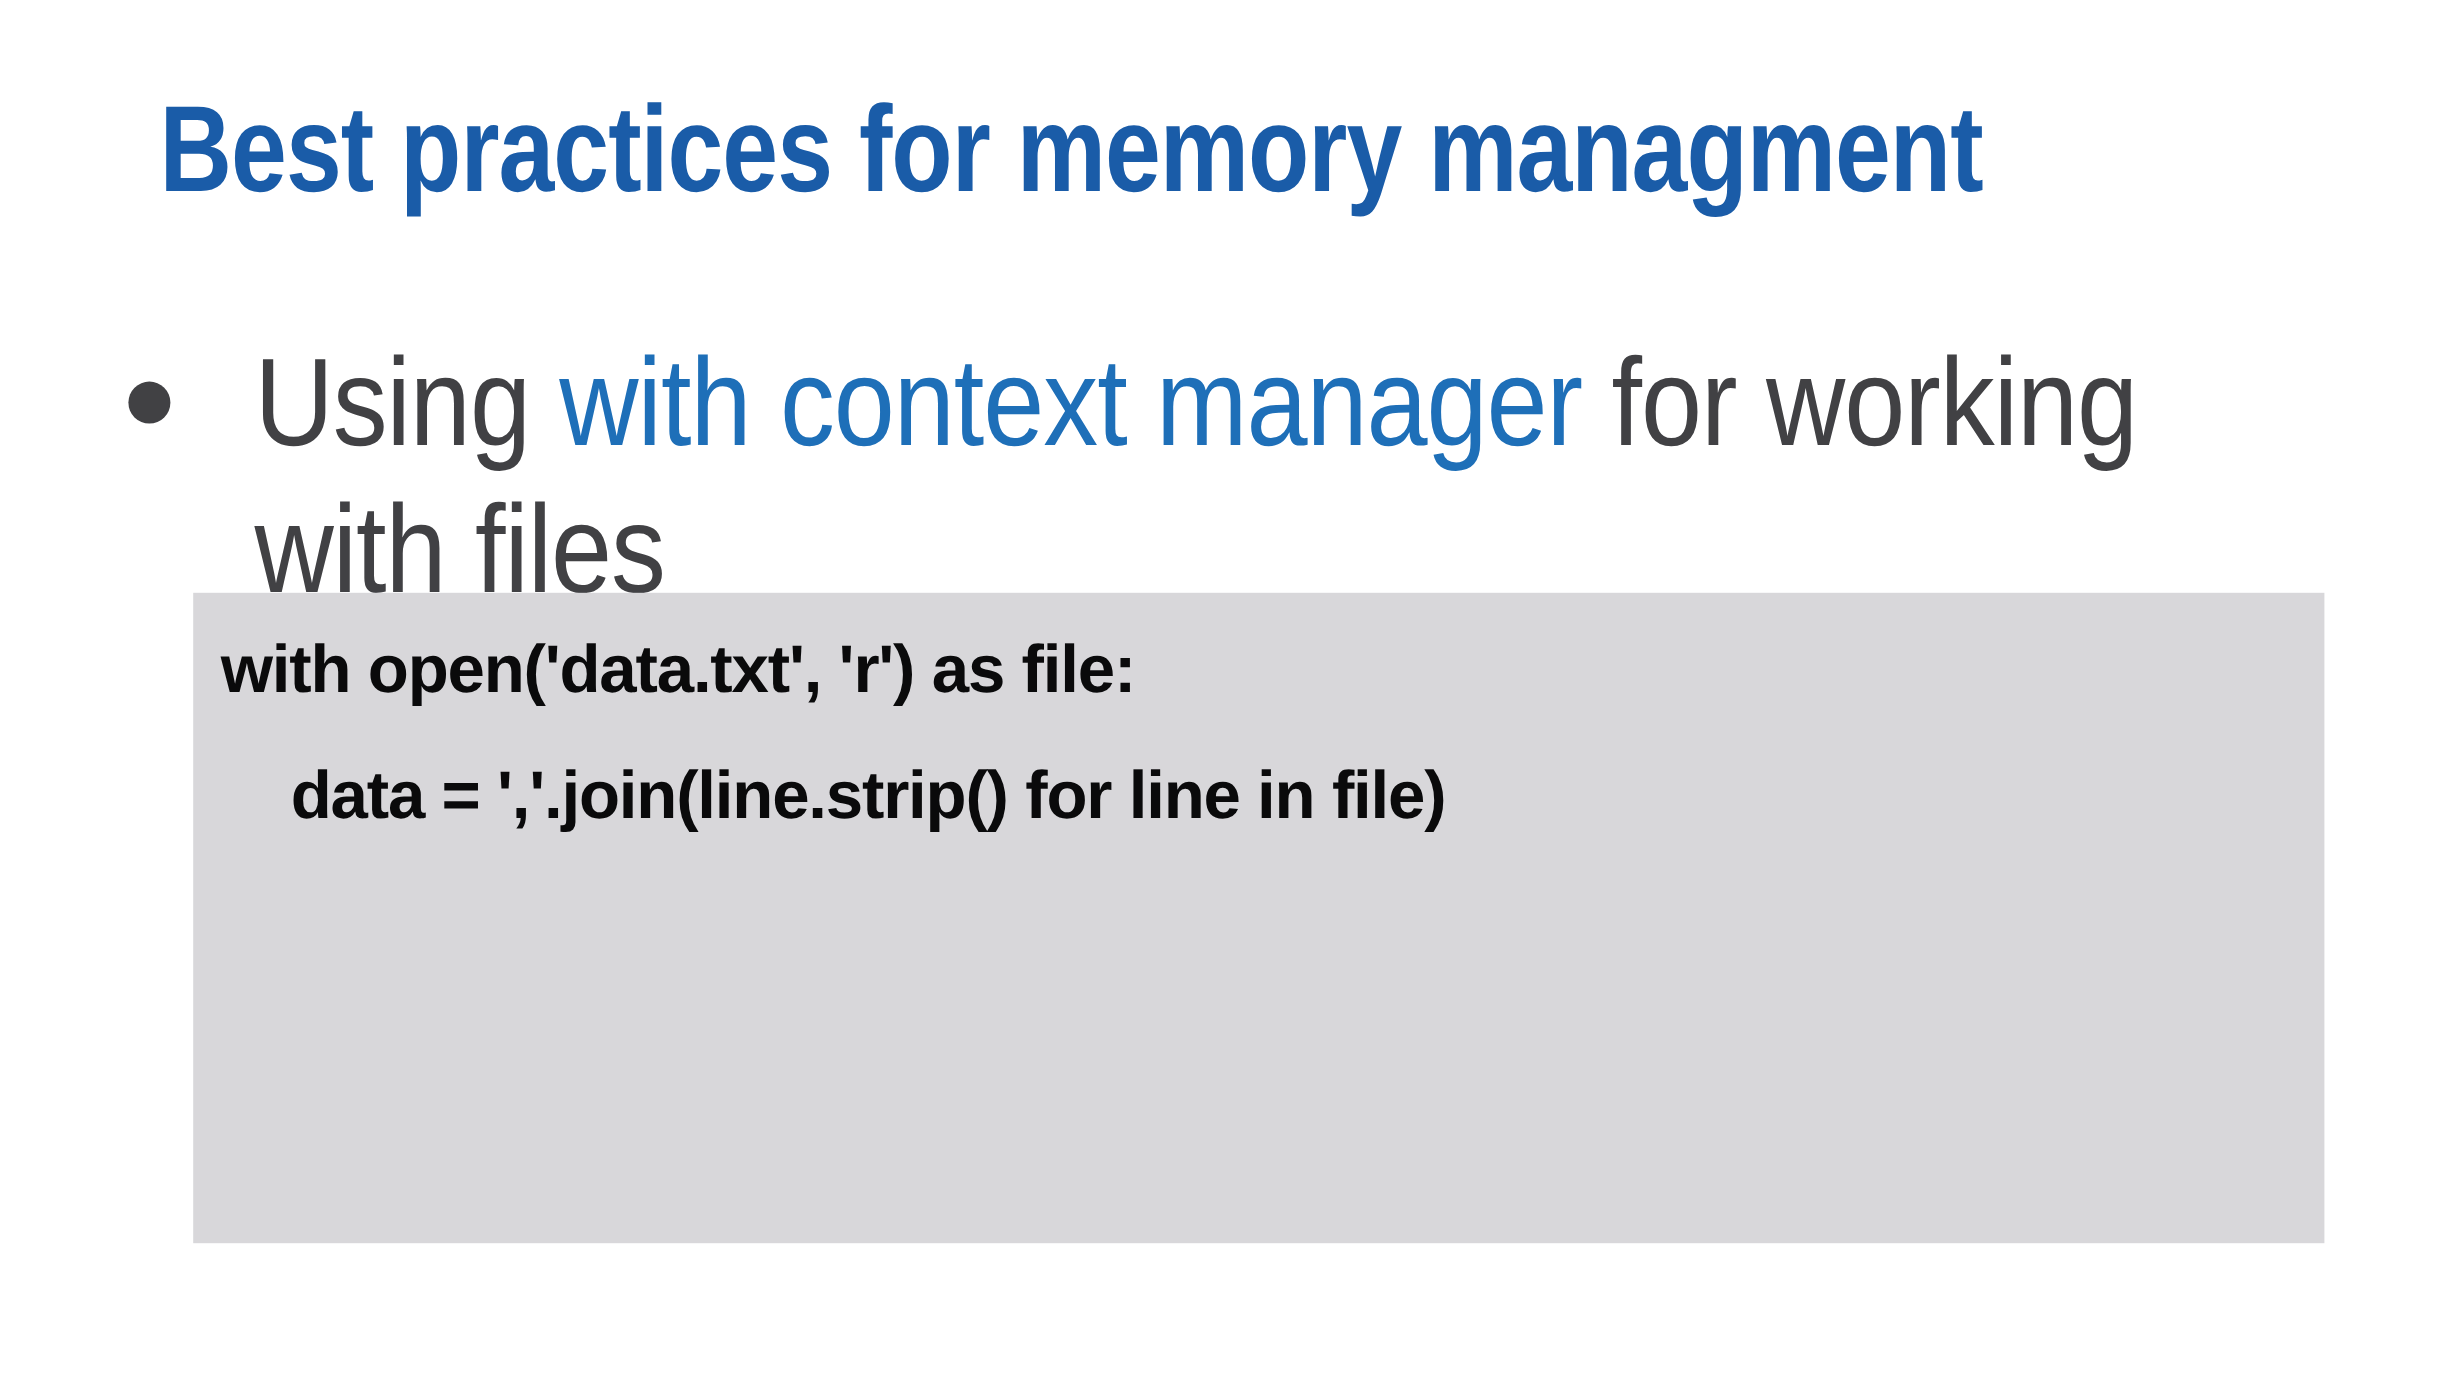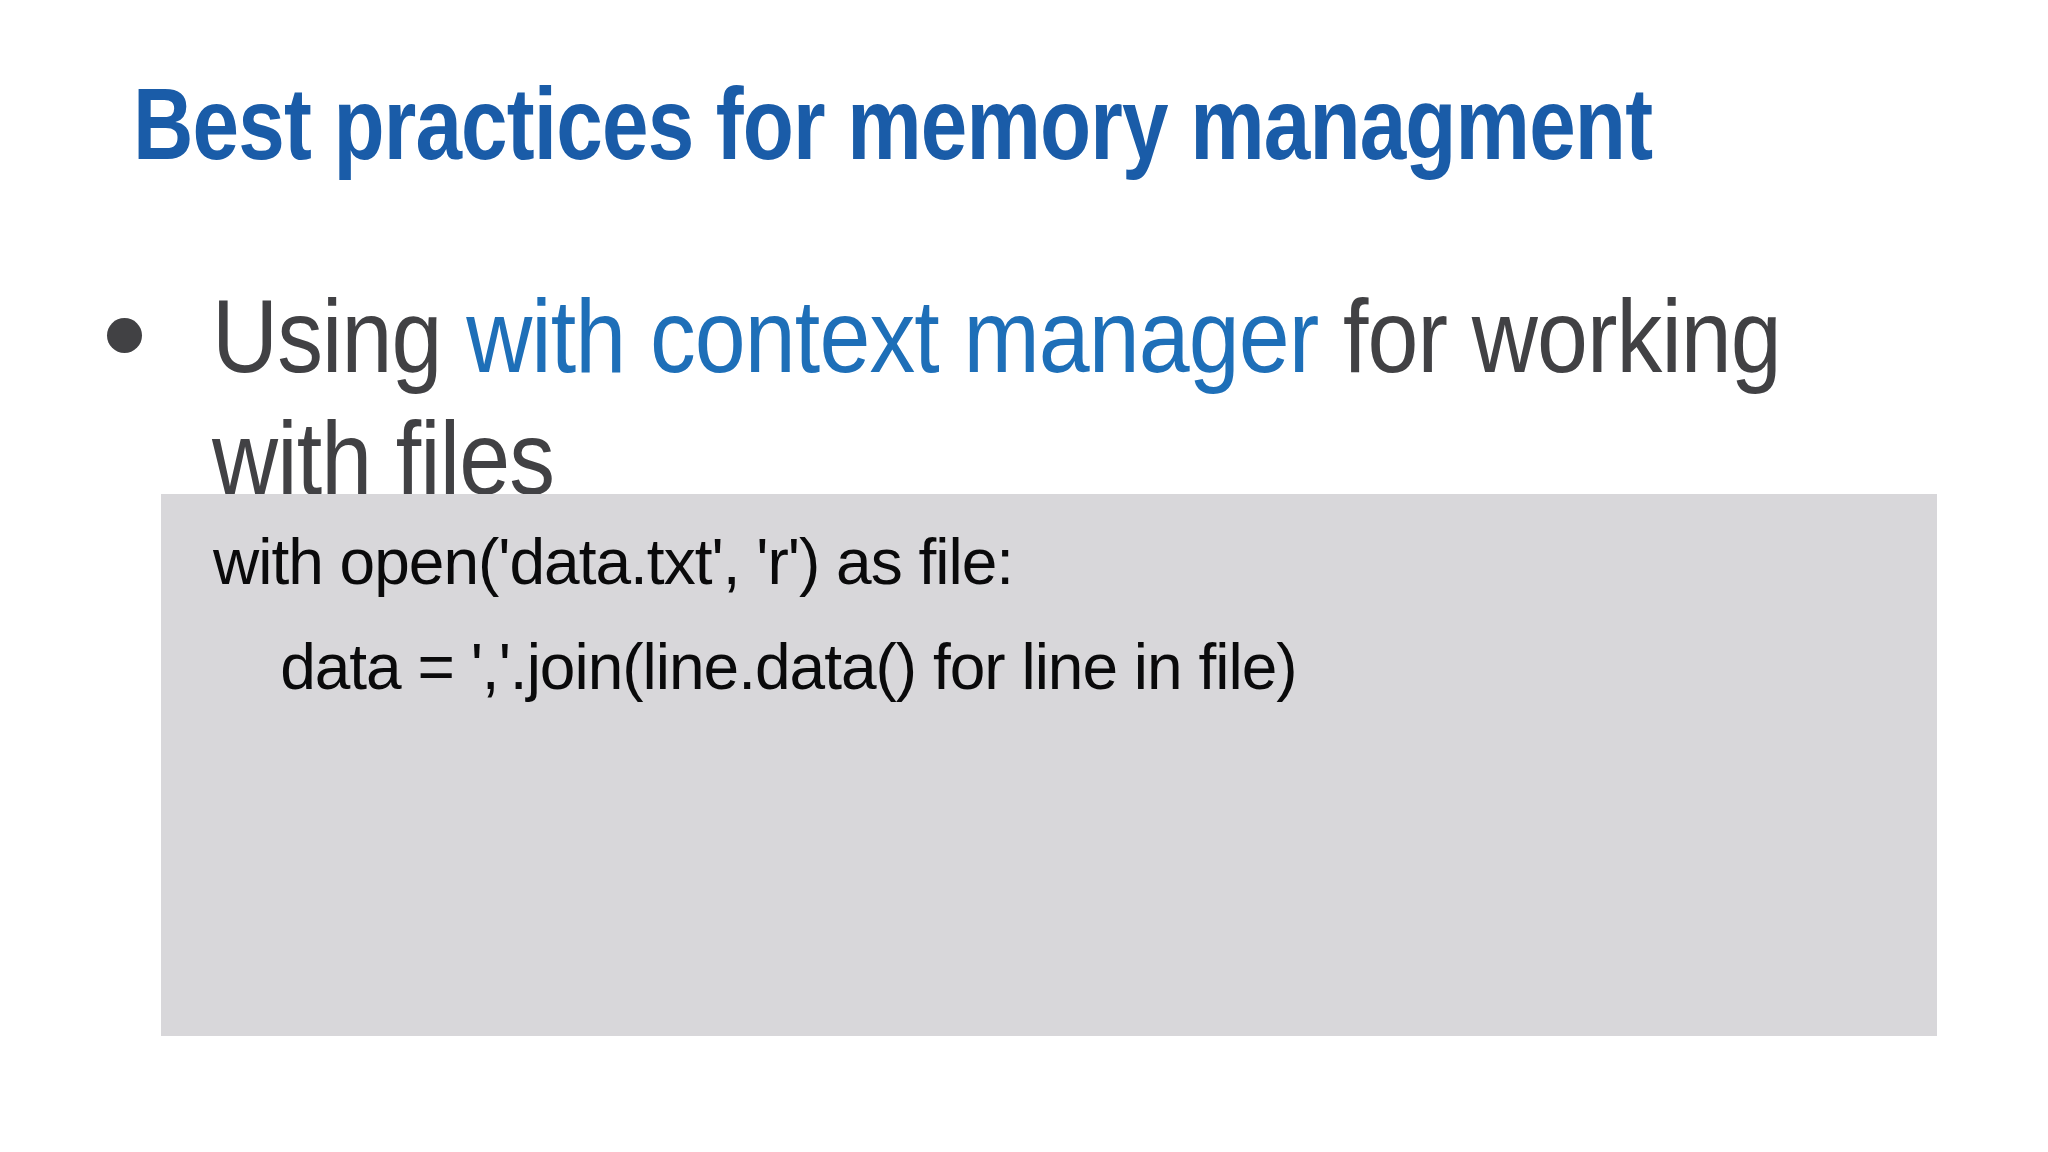--- a/index.html
+++ b/index.html
@@ -61,39 +61,38 @@
     position: absolute;
     left: 161px;
     top: 494px;
     width: 1776px;
     height: 542px;
     background: #D8D7DA;
   }
   .code-line {
     position: absolute;
     left: 184px;
-    font-size: 64px;
-    font-weight: normal;
+    font-size: 56px;
+    font-weight: bold;
     line-height: 1;
     color: #0A0A0B;
     white-space: pre;
     letter-spacing: -1px;
-    margin-left: 29px;
   }
   .code-line-1 { top: 530px; }
   .code-line-2 { top: 635px; }
 </style>
 </head>
 <body>
 
 <div class="slide-title">Best practices for memory managment</div>
 
 <div class="bullet-dot"></div>
 
 <div class="bullet-line bullet-line-1"><span>Using </span><span class="accent-blue">with context manager</span><span> for working</span></div>
 
 <div class="bullet-line bullet-line-2">with files</div>
 
 <div class="code-block"></div>
 
 <div class="code-line code-line-1">with open('data.txt', 'r') as file:</div>
 
-<div class="code-line code-line-2">    data = ','.join(line.data() for line in file)</div>
+<div class="code-line code-line-2">    data = ','.join(line.strip() for line in file)</div>
 
 </body></html>

